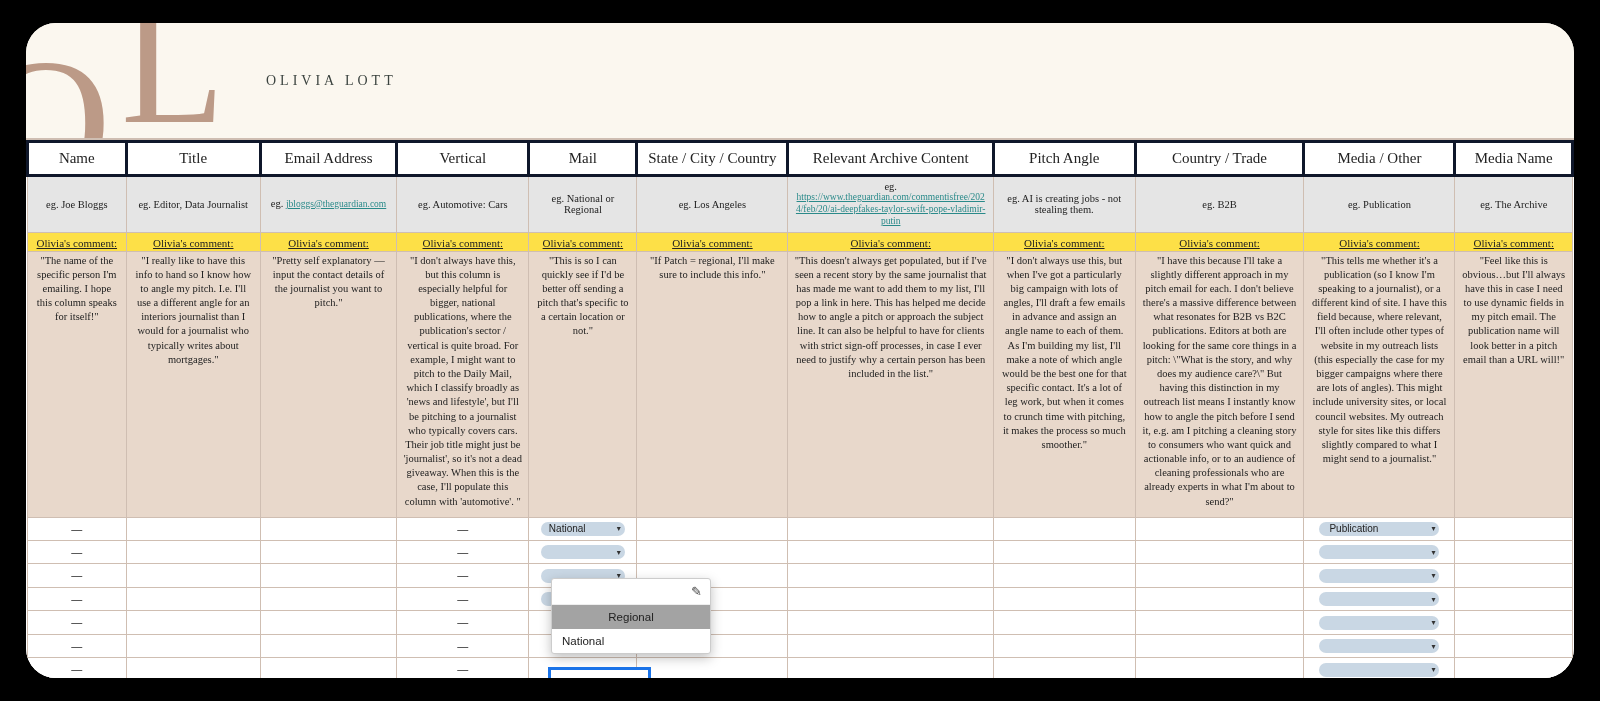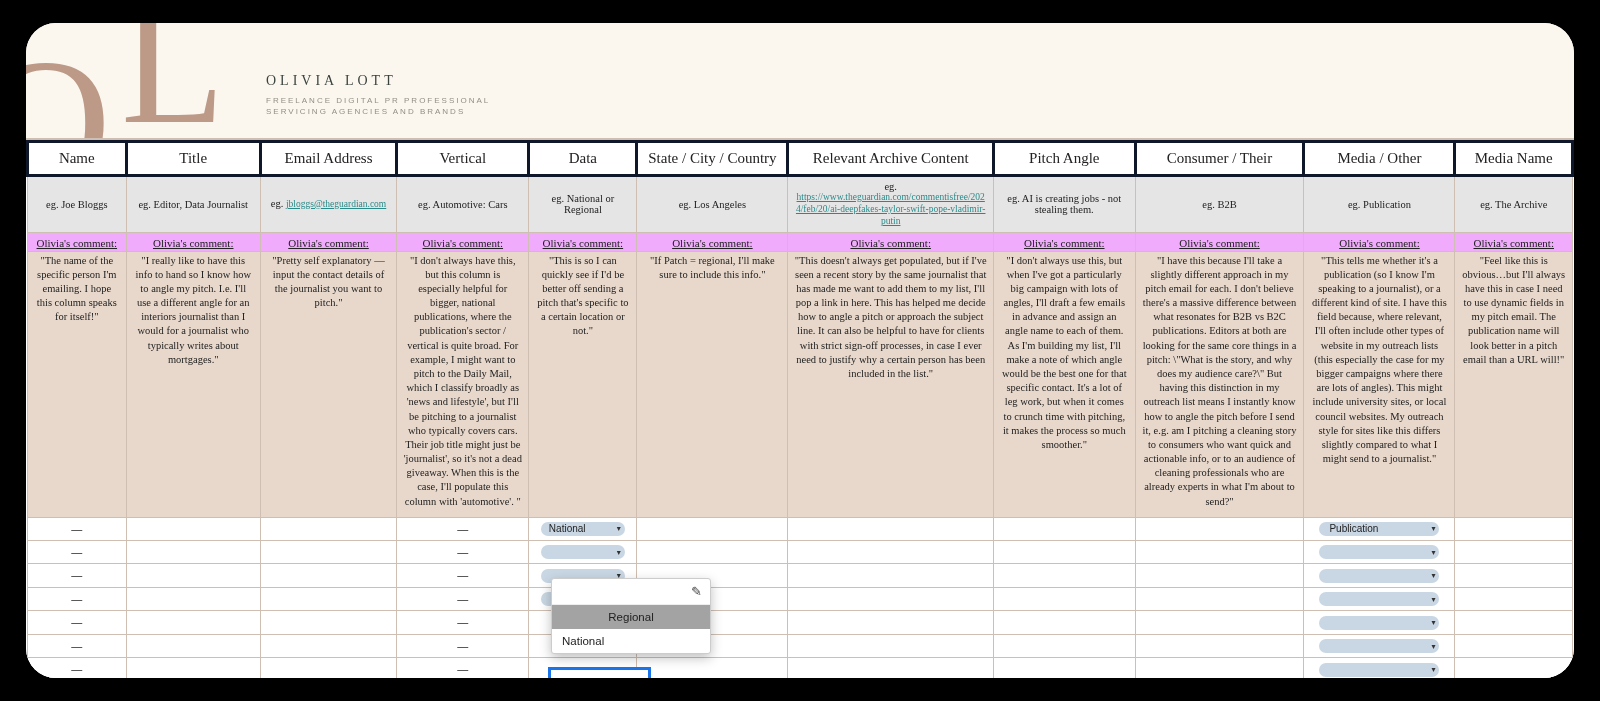--- a/index.html
+++ b/index.html
@@ -40,21 +40,21 @@
     width: 100%; border-collapse: collapse; table-layout: fixed;
   }
   th {
     background: #fff; font-weight: 400; font-family: Georgia, serif; font-size: 15px; color: #222;
     border: 3px solid #0f172a; padding: 6px 4px; height: 34px;
   }
   td {
     border: 1px solid #cfbeb2; padding: 4px 6px; font-size: 10.5px; color: #222; text-align: center; vertical-align: middle;
   }
   tr.egrow td { background: #e5e5e5; font-family: Georgia, serif; height: 50px; }
-  tr.commentlabel td { background: #f0abfc; font-family: Georgia, serif; text-decoration: underline; padding: 4px 6px 2px; font-size: 11px;}
+  tr.commentlabel td { background: #fde047; font-family: Georgia, serif; text-decoration: underline; padding: 4px 6px 2px; font-size: 11px;}
   tr.commentbody td { background: #e8d8cb; font-family: Georgia, serif; font-size: 10.5px; line-height: 1.35; padding: 2px 6px 8px; vertical-align: top;}
   tr.datarow td { background: #fff; height: 17px; font-family: Arial, sans-serif; font-size: 11px;}
   a.eg-link { color: #2a8a8a; text-decoration: underline; word-break: break-all; display: inline-block; font-size: 9.5px; line-height: 1.25;}
   .pill {
     display: inline-flex; align-items: center; justify-content: space-between;
     background: #c9d7e4; border-radius: 9px; height: 14px; padding: 0 4px 0 8px;
     font-size: 10px; color: #222; width: 84px; font-family: Arial, sans-serif;
   }
   .pill.empty { justify-content: flex-end; }
   .pill .tri { font-size: 8px; color: #333; }
@@ -90,24 +90,20 @@
 <div class="outer">
   <div class="rounded">
 
     <div class="header">
       <div class="logo">
         <div class="L">L</div>
         <div class="O">O</div>
       </div>
       <div class="brand">
         <div class="name">OLIVIA LOTT</div>
-        <div class="sub">
-          <span>FREELANCE DIGITAL PR PROFESSIONAL</span><br>
-          <span>SERVICING AGENCIES AND BRANDS</span>
-        </div>
       </div>
     </div>
 
     <div class="table-wrap">
       <table>
         <colgroup id="colgrp">
             <col style="width: 94px;">
             <col style="width: 128px;">
             <col style="width: 130px;">
             <col style="width: 126px;">
@@ -118,25 +114,25 @@
             <col style="width: 161px;">
             <col style="width: 144px;">
             <col style="width: 112px;">
           </colgroup>
         <thead>
           <tr id="head-row">
               <th>Name</th>
               <th>Title</th>
               <th>Email Address</th>
               <th>Vertical</th>
-              <th>Data</th>
+              <th>Mail</th>
               <th>State / City / Country</th>
               <th>Relevant Archive Content</th>
               <th>Pitch Angle</th>
-              <th>Consumer / Their</th>
+              <th>Country / Trade</th>
               <th>Media / Other</th>
               <th>Media Name</th>
             </tr>
         </thead>
         <tbody id="tbody">
             <tr class="egrow">
               <td>eg. Joe Bloggs</td>
               <td>eg. Editor, Data Journalist</td>
               <td><span>eg. </span><a class="eg-link" href="#">jbloggs@theguardian.com</a></td>
               <td>eg. Automotive: Cars</td>

